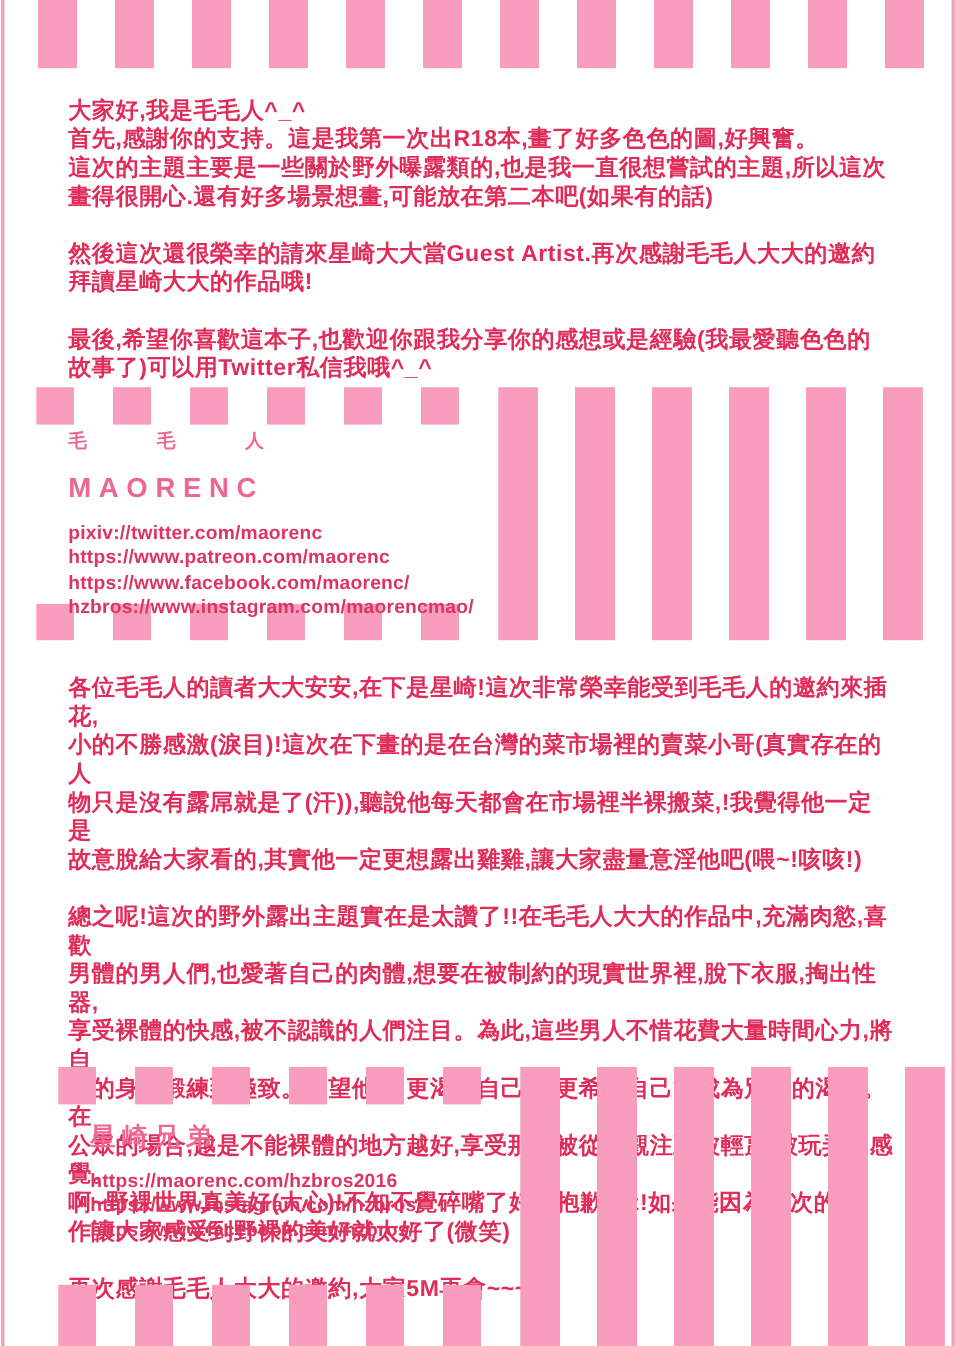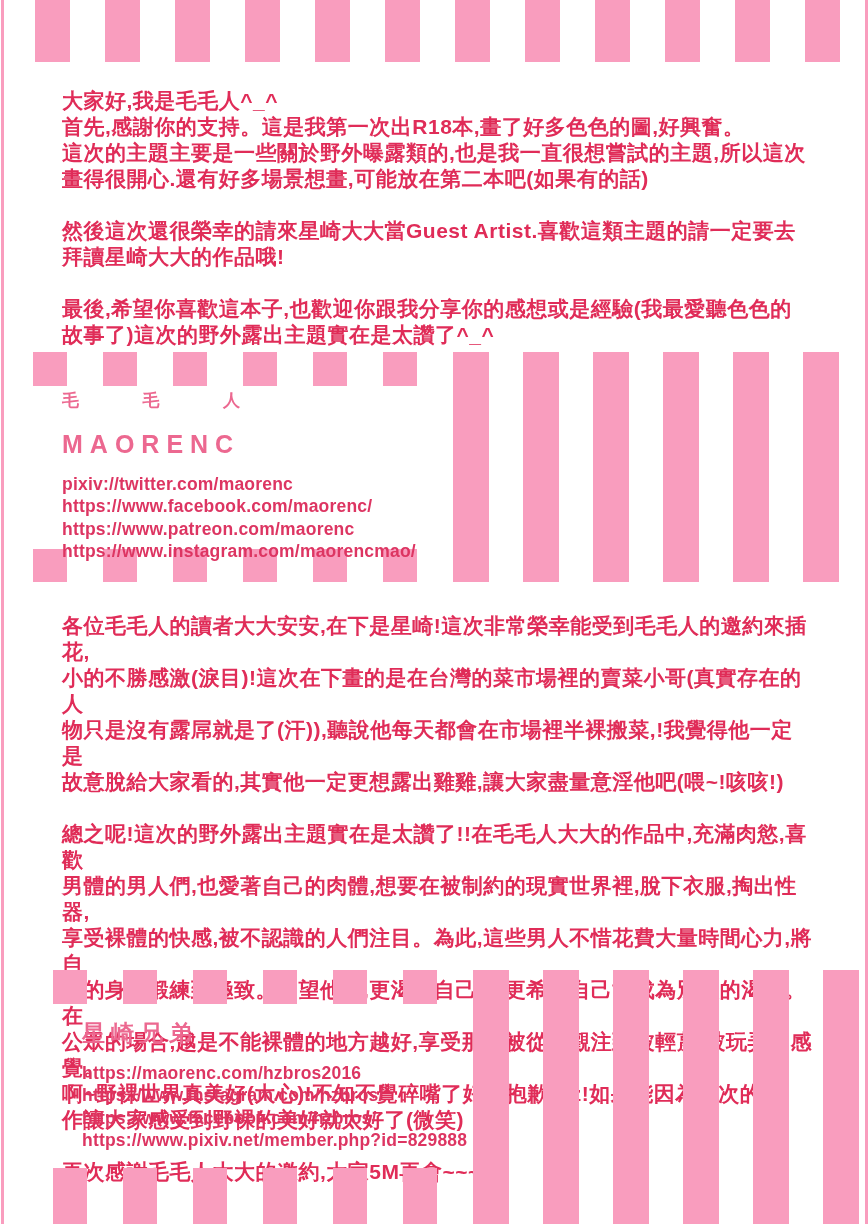--- a/index.html
+++ b/index.html
@@ -93,42 +93,42 @@
   <div class="edge left"></div>
   <div class="edge right"></div>
 
   <div class="top-bar"></div>
 
   <div class="textblock intro-text">
     <p>大家好,我是毛毛人^_^
 首先,感謝你的支持。這是我第一次出R18本,畫了好多色色的圖,好興奮。
 這次的主題主要是一些關於野外曝露類的,也是我一直很想嘗試的主題,所以這次
 畫得很開心.還有好多場景想畫,可能放在第二本吧(如果有的話)</p>
-    <p>然後這次還很榮幸的請來星崎大大當Guest Artist.喜歡這類主題的請一定要去
+    <p>然後這次還很榮幸的請來星崎大大當Guest Artist.再次感謝毛毛人大大的邀約
 拜讀星崎大大的作品哦!</p>
     <p>最後,希望你喜歡這本子,也歡迎你跟我分享你的感想或是經驗(我最愛聽色色的
-故事了)這次的野外露出主題實在是太讚了^_^</p>
+故事了)可以用Twitter私信我哦^_^</p>
   </div>
 
   <div class="credit-section maorenc-section">
     <div class="tall-stripes"></div>
     <div class="sq-row top"></div>
     <div class="sq-row bottom"></div>
     <div class="artist-block">
       <div class="cjk-name">
         <span>毛</span>
         <span>毛</span>
         <span>人</span>
       </div>
       <div class="latin-name">MAORENC</div>
       <div class="links">
         <div>pixiv://twitter.com/maorenc</div>
+        <div>https://www.patreon.com/maorenc</div>
         <div>https://www.facebook.com/maorenc/</div>
-        <div>https://www.patreon.com/maorenc</div>
-        <div>https://www.instagram.com/maorencmao/</div>
+        <div>hzbros://www.instagram.com/maorencmao/</div>
       </div>
     </div>
   </div>
 
   <div class="textblock guest-text">
     <p>各位毛毛人的讀者大大安安,在下是星崎!這次非常榮幸能受到毛毛人的邀約來插花,
 小的不勝感激(淚目)!這次在下畫的是在台灣的菜市場裡的賣菜小哥(真實存在的人
 物只是沒有露屌就是了(汗)),聽說他每天都會在市場裡半裸搬菜,!我覺得他一定是
 故意脫給大家看的,其實他一定更想露出雞雞,讓大家盡量意淫他吧(喂~!咳咳!)</p>
     <p>總之呢!這次的野外露出主題實在是太讚了!!在毛毛人大大的作品中,充滿肉慾,喜歡
@@ -144,18 +144,17 @@
   <div class="credit-section hoshizaki-section">
     <div class="tall-stripes"></div>
     <div class="sq-row top"></div>
     <div class="bottom-stripes"></div>
     <div class="artist-block">
       <div class="artist-title">星崎兄弟</div>
       <div class="links">
         <div>https://maorenc.com/hzbros2016</div>
         <div>https://www.instagram.com/hzbros/</div>
         <div>https://www.facebook.com/hzbros/</div>
-        <div>https://www.pixiv.net/member.php?id=829888</div>
       </div>
     </div>
   </div>
 
 </div>
 
 </body></html>

